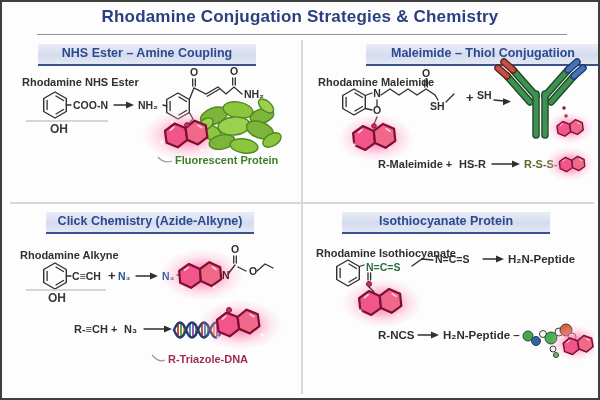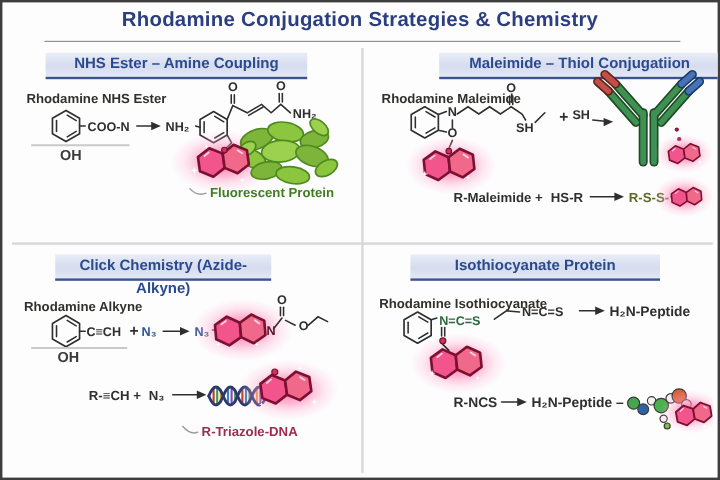--- a/index.html
+++ b/index.html
@@ -11,21 +11,21 @@
   .panel{position:absolute;}
   .panel-tl{left:8px;top:38px;width:292px;height:163px;}
   .panel-tr{left:300px;top:38px;width:292px;height:163px;}
   .panel-bl{left:8px;top:201px;width:292px;height:191px;}
   .panel-br{left:300px;top:201px;width:292px;height:191px;}
   .phdr{position:absolute;height:20px;line-height:19px;text-align:center;font-size:12.5px;font-weight:bold;color:#2b4a8e;
         background:linear-gradient(180deg,#e9edf7 0%,#d5dcee 55%,#e3e8f4 100%);
         border-bottom:2px solid #3a5390;}
   .hdr-tl{left:28px;top:4px;width:218px;}
   .hdr-tr{left:28px;top:4px;width:234px;margin-left:36px;}
-  .hdr-bl{left:36px;top:9px;width:180px;}
+  .hdr-bl{left:36px;top:9px;width:208px;}
   .hdr-br{left:40px;top:9px;width:208px;}
   .psvg{position:absolute;left:0;top:0;}
   svg text{font-family:"Liberation Sans",sans-serif;}
   .lbl{font-size:11px;font-weight:bold;fill:#33302c;}
   .chem{font-size:10.5px;font-weight:600;fill:#2f2f2f;}
   .chem-lg{font-size:12px;font-weight:600;fill:#3a3a3a;}
   .plus{font-size:13px;font-weight:bold;fill:#2f2f2f;}
   .blue{fill:#2b5592;font-weight:bold;}
   .eq{font-size:11px;font-weight:bold;fill:#2f2f2f;}
   .olive{fill:#5a6b2a;}

